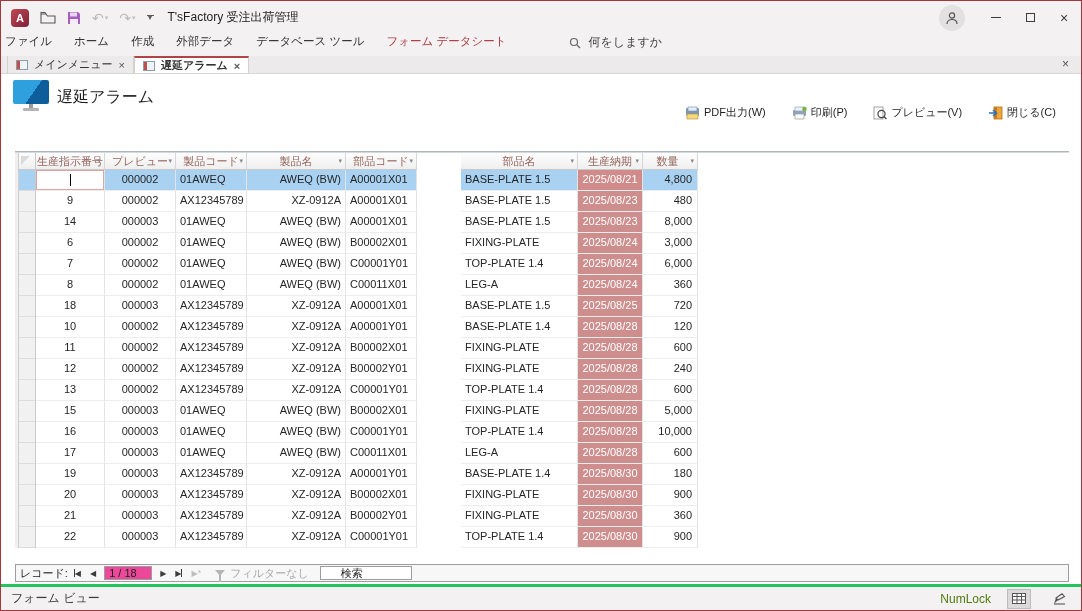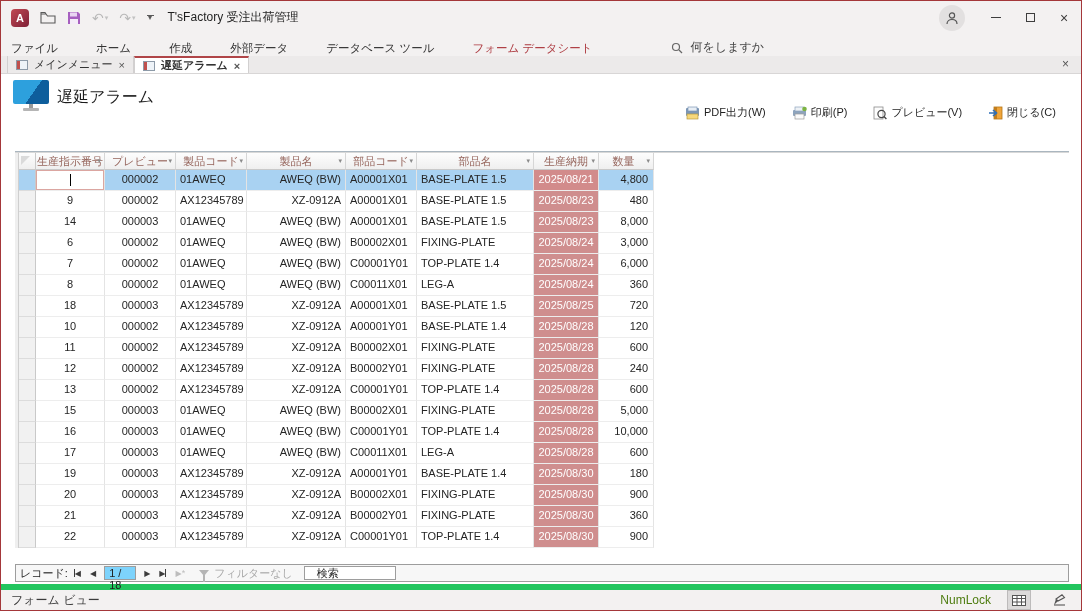--- a/index.html
+++ b/index.html
@@ -19,21 +19,21 @@
   .qat-custom .bar { width:7px; border-top:1px solid #5a5a5a; margin-bottom:-1px; }
   .qat-custom .chev { font-size:8px; line-height:6px; }
   .win-title { margin-left:14px; font-size:12px; color:#1f1f1f; }
   .win-controls { margin-left:auto; display:flex; align-items:center; height:100%; }
   .account-btn { width:26px; height:26px; border-radius:50%; background:#e2e0e0; display:flex; align-items:center; justify-content:center; margin-right:14px; }
   .win-btn { width:34px; height:33px; display:flex; align-items:center; justify-content:center; color:#3d3d3d; font-size:14px; }
   .glyph-min { width:10px; border-top:1px solid #3d3d3d; display:inline-block; }
   .glyph-max { width:9px; height:9px; border:1px solid #3d3d3d; display:inline-block; }
 
   
-  .menubar { height:22px; background:#f3f1f1; display:flex; align-items:flex-end; padding-left:10px; flex:0 0 auto;gap:16px; }
+  .menubar { height:22px; background:#f3f1f1; display:flex; align-items:flex-start; padding-left:4px; flex:0 0 auto; }
   .rtab { font-size:11.5px; color:#333; margin-right:22px; white-space:nowrap; }
   .rtab.contextual { color:#ad3a40; }
   .ribbon-search { display:flex; align-items:center; gap:8px; margin-left:40px; color:#444; }
 
   
   .tabbar { height:18px; background:#eceaea; display:flex; align-items:flex-end; padding-left:6px; border-bottom:1px solid #d8d6d6; flex:0 0 auto; position:relative; }
   .doctab { height:17px; display:flex; align-items:center; gap:6px; padding:0 8px; font-size:11px; color:#333; border-right:1px solid #d2d0d0; border-left:1px solid #d2d0d0; }
   .doctab.active { background:#fff; border-top:2px solid #b04548; font-weight:bold; }
   .doctab .ticon { width:12px; height:10px; border:1px solid #8d9aa8; background:linear-gradient(to right,#c0504d 0 3px,#eef3f8 3px); position:relative; }
   .doctab .tclose { color:#555; font-size:11px; }
@@ -66,43 +66,43 @@
   .hcell { background:linear-gradient(#fdfdfd,#efefef); border-right:1px solid #d6d6d6; border-bottom:1px solid #c9c9c9;
            color:#96655c; font-size:11px; display:flex; align-items:center; justify-content:center; position:relative; }
   .hcell .arrow { position:absolute; right:3px; font-size:7px; color:#8a8a8a; }
   .corner { background:linear-gradient(#fdfdfd,#efefef); border-right:1px solid #c9c9c9; border-bottom:1px solid #c9c9c9; position:relative; }
   .corner::after { content:""; position:absolute; left:2px; top:3px; border-left:9px solid #dadada; border-bottom:9px solid transparent; }
   .trow { display:flex; height:21px; }
   .cell { border-right:1px solid #e4e4e4; border-bottom:1px solid #ededed; font-size:11px; line-height:19px; padding:0 4px; white-space:nowrap; overflow:hidden; background:#fff; }
   .rowsel { background:#f1f1f1; border-right:1px solid #c9c9c9; border-bottom:1px solid #dcdcdc; padding:0; }
   .rowsel.cur { background:#ecc440; }
   .c0{width:17px; flex:0 0 17px;} .c1{width:69px; text-align:center;} .c2{width:71px; text-align:center;}
-  .c3{width:71px;} .c4{width:99px;text-align:right;} .c5{width:71px;} .c6{width:117px;}
+  .c3{width:71px;} .c4{width:99px;text-align:right;} .c5{width:71px;} .c6{width:117px;margin-left:44px;}
   .c7{width:65px; text-align:center;} .c8{width:55px; text-align:right; padding-right:5px;}
   .trow.sel .cell { background:#a9d2f2; }
   .cell.date { background:#cf8e8e; color:#fff; }
   .trow.sel .cell.date { background:#d28b8b; }
   .cell.editing { background:#fff !important; box-shadow:inset 0 0 0 1px #dba6a1; display:flex; align-items:center; justify-content:center; }
   .caret { width:1px; height:12px; background:#000; animation:blink 1s step-end infinite; }
   @keyframes blink { 50% { opacity:0; } }
 
   
   .recnav { position:absolute; left:14px; right:12px; top:490px; height:18px; background:#f7f7f7; border:1px solid #9d9d9d;
             display:flex; align-items:center; font-size:11px; color:#222; padding-left:4px; gap:3px; }
   .navglyph { font-size:8px; color:#3c3c3c; padding:0 3px; display:flex; align-items:center; }
   .navglyph.dis { color:#bdbdbd; }
   .navglyph .bar { width:1px; height:8px; background:currentColor; }
-  .recbox { width:32px; height:14px; background:#7dd3fc; border:1px solid #9d9d9d; font-size:11px; line-height:12px; padding-left:4px; margin:0 2px; }
+  .recbox { width:48px; height:14px; background:#ec4899; border:1px solid #9d9d9d; font-size:11px; line-height:12px; padding-left:4px; margin:0 2px; }
   .funnel { width:0; height:0; border-left:5px solid transparent; border-right:5px solid transparent; border-top:6px solid #b5b5b5; position:relative; margin:0 2px 0 8px; }
   .funnel::after { content:""; position:absolute; left:-1px; top:-1px; width:2px; height:7px; background:#b5b5b5; }
   .filter-label { color:#a8a8a8; margin-right:8px; }
-  .searchbox { width:92px; height:14px; background:#fff; border:1px solid #9d9d9d; font-size:11px; line-height:12px; padding-left:12px; color:#222; }
-
-  
-  .statusbar { height:26px; background:#f3f1f1; border-top:6px solid #22c55e; display:flex; align-items:center; padding:0 10px; flex:0 0 auto; }
+  .searchbox { width:92px; height:14px; background:#fff; border:1px solid #9d9d9d; font-size:11px; line-height:12px; padding-left:20px; color:#222; }
+
+  
+  .statusbar { height:26px; background:#f3f1f1; border-top:3px solid #22c55e; display:flex; align-items:center; padding:0 10px; flex:0 0 auto; }
   .status-left { font-size:12px; color:#3b3b3b; }
   .status-right { margin-left:auto; display:flex; align-items:center; gap:16px; }
   .numlock { font-size:12px; color:#4d7c0f; }
   .viewbtn { width:24px; height:20px; display:flex; align-items:center; justify-content:center; }
   .viewbtn.pressed { background:#dcdada; border:1px solid #bdbbbb; }
 </style>
 </head>
 <body>
 
 <div class="window">

